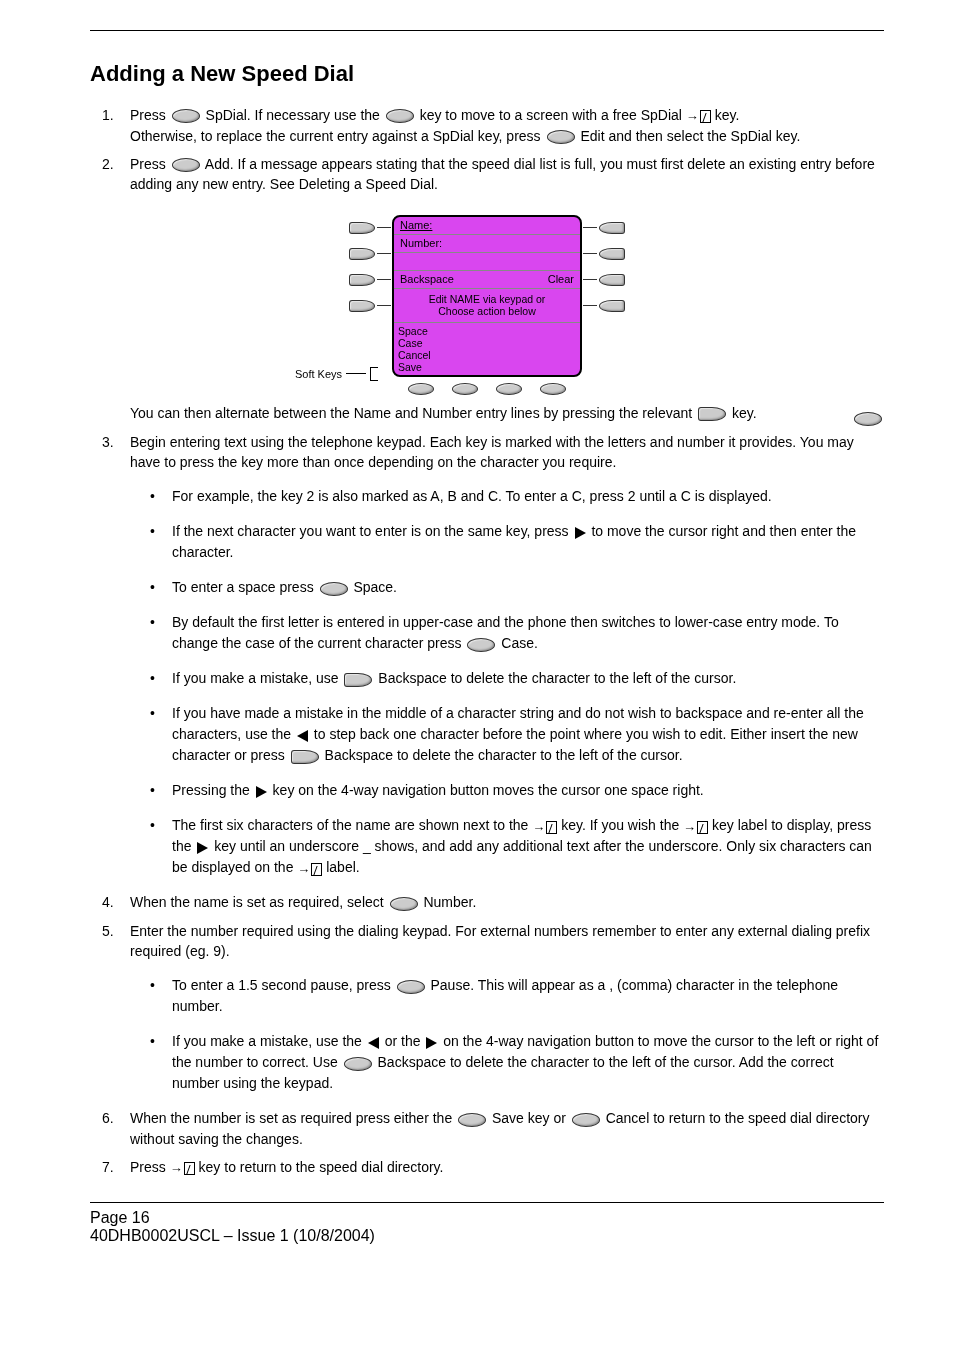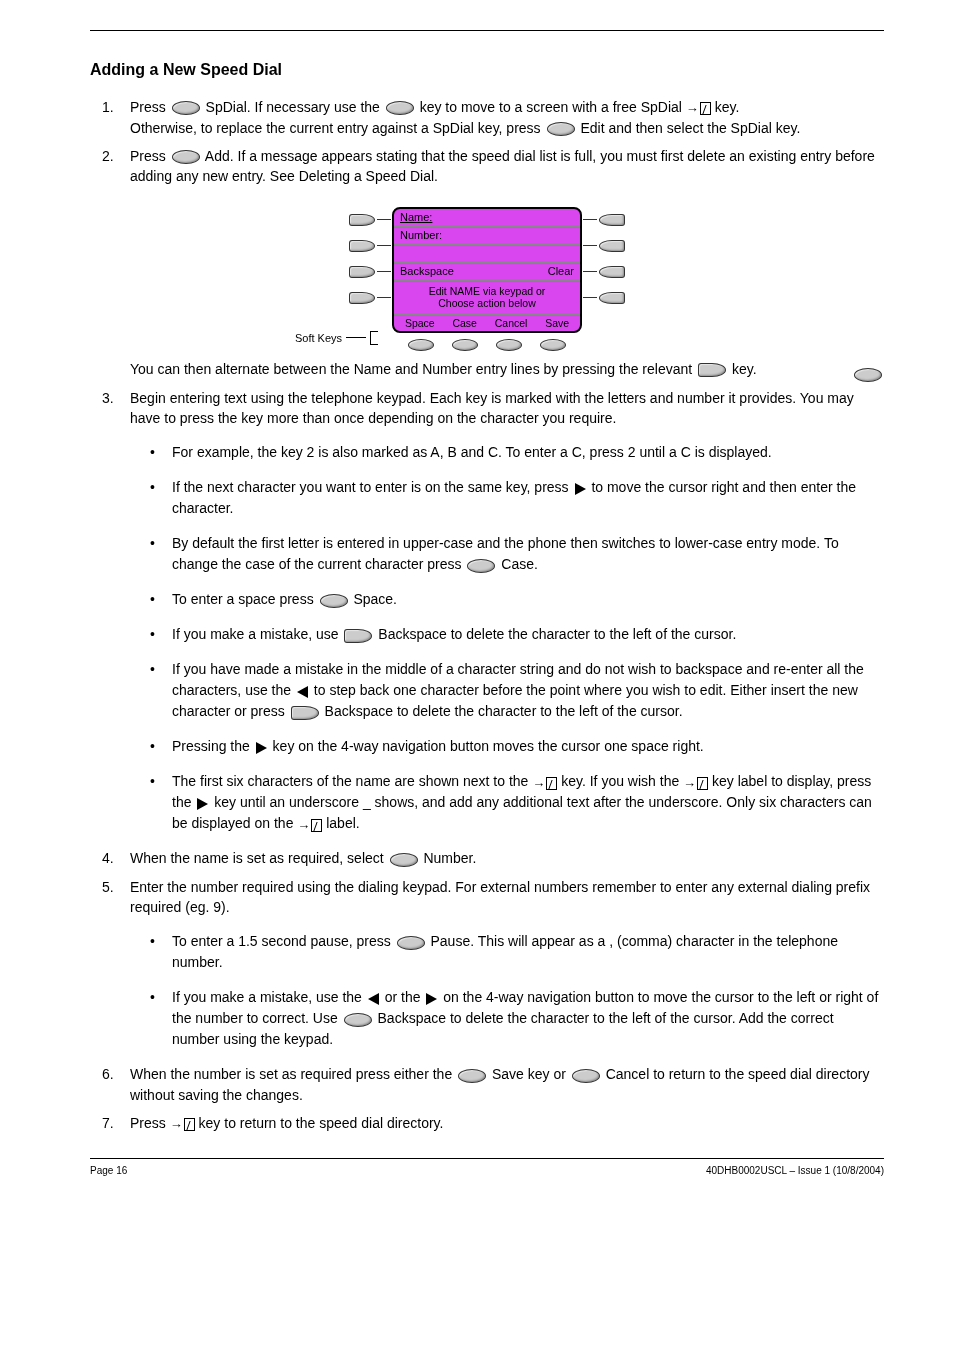--- a/index.html
+++ b/index.html
@@ -22,21 +22,21 @@
   }
   .header-row {
     display: flex;
     justify-content: space-between;
     font-size: 13px;
     padding: 2px 0 6px 0;
     border-bottom: 1px solid #000;
     margin-bottom: 3px;
   }
   .section-title {
-    font-size: 16px;
+    font-size: 22px;
     font-weight: bold;
     margin: 10px 0 18px 0;
   }
   .step {
     margin: 8px 0;
     padding-left: 40px;
     font-size: 14px;
     line-height: 1.45;
     position: relative;
   }
@@ -83,20 +83,21 @@
     display: flex;
     justify-content: space-between;
     align-items: center;
   }
   .lcd-msg { text-align: center; padding: 4px 6px; border-bottom: 1px solid #888; line-height: 1.2; font-size: 10.5px;}
   .lcd-soft {
     display: flex;
     justify-content: space-around;
     padding: 2px 2px;
     font-size: 10.5px;
+    flex-direction: column;
   }
   .lcd-soft span { padding: 0 2px; }
   .side-keys-left, .side-keys-right {
     position: absolute;
     top: 4px;
     display: flex;
     flex-direction: column;
     gap: 8px;
   }
   .side-keys-left { left: 20px; align-items: flex-end;}
@@ -105,21 +106,21 @@
   .wire { width: 14px; height: 1px; background: #333; }
   .soft-row {
     display: flex;
     justify-content: center;
     gap: 14px;
     margin-top: 6px;
   }
   .soft-keys-label {
     position: absolute;
     left: -32px;
-    bottom: 6px;
+    bottom: 14px;
     font-size: 11px;
     display: flex;
     align-items: center;
   }
   .bracket {
     border-left: 1px solid #000;
     border-top: 1px solid #000;
     border-bottom: 1px solid #000;
     width: 8px;
     height: 14px;
@@ -184,21 +185,21 @@
   }
   .spdial-icon .box::after {
     content: "";
     position: absolute;
     background: #000;
     width: 1px; height: 9px;
     left: 3px; top: 2px;
     transform: skewX(-20deg);
   }
   .footer-bar { border-top: 1px solid #000; margin-top: 24px; padding-top: 6px;}
-  .footer-row { display: flex; justify-content: space-between; font-size: 10px;}
+  .footer-row { display: flex; justify-content: flex-start; font-size: 16px; flex-direction: column;}
   .underline-seg { text-decoration: underline; }
 </style>
 </head>
 <body>
 
 <div class="page">
   <div class="header-bar2"></div>
 
   <div class="section-title">Adding a New Speed Dial</div>
 
@@ -319,28 +320,28 @@
   </div>
 
   <ul class="bullets">
     <li><span>For example, the key 2 is also marked as A, B and C. To enter a C, press 2 until a C is displayed.</span></li>
     <li>
       <span>If the next character you want to enter is on the same key, press</span>
       <span class="tri-right"></span>
       <span>to move the cursor right and then enter the character.</span>
     </li>
     <li>
+      <span>To enter a space press</span>
+      <span class="ellipse-key"></span>
+      <span>Space.</span>
+    </li>
+    <li>
       <span>By default the first letter is entered in upper-case and the phone then switches to lower-case entry mode. To change the case of the current character press</span>
       <span class="ellipse-key"></span>
       <span>Case.</span>
-    </li>
-    <li>
-      <span>To enter a space press</span>
-      <span class="ellipse-key"></span>
-      <span>Space.</span>
     </li>
     <li>
       <span>If you make a mistake, use</span>
       <span class="ellipse-key flat-left"></span>
       <span>Backspace to delete the character to the left of the cursor.</span>
     </li>
     <li>
       <span>If you have made a mistake in the middle of a character string and do not wish to backspace and re-enter all the characters, use the</span>
       <span class="tri-left"></span>
       <span>to step back one character before the point where you wish to edit. Either insert the new character or press</span>

